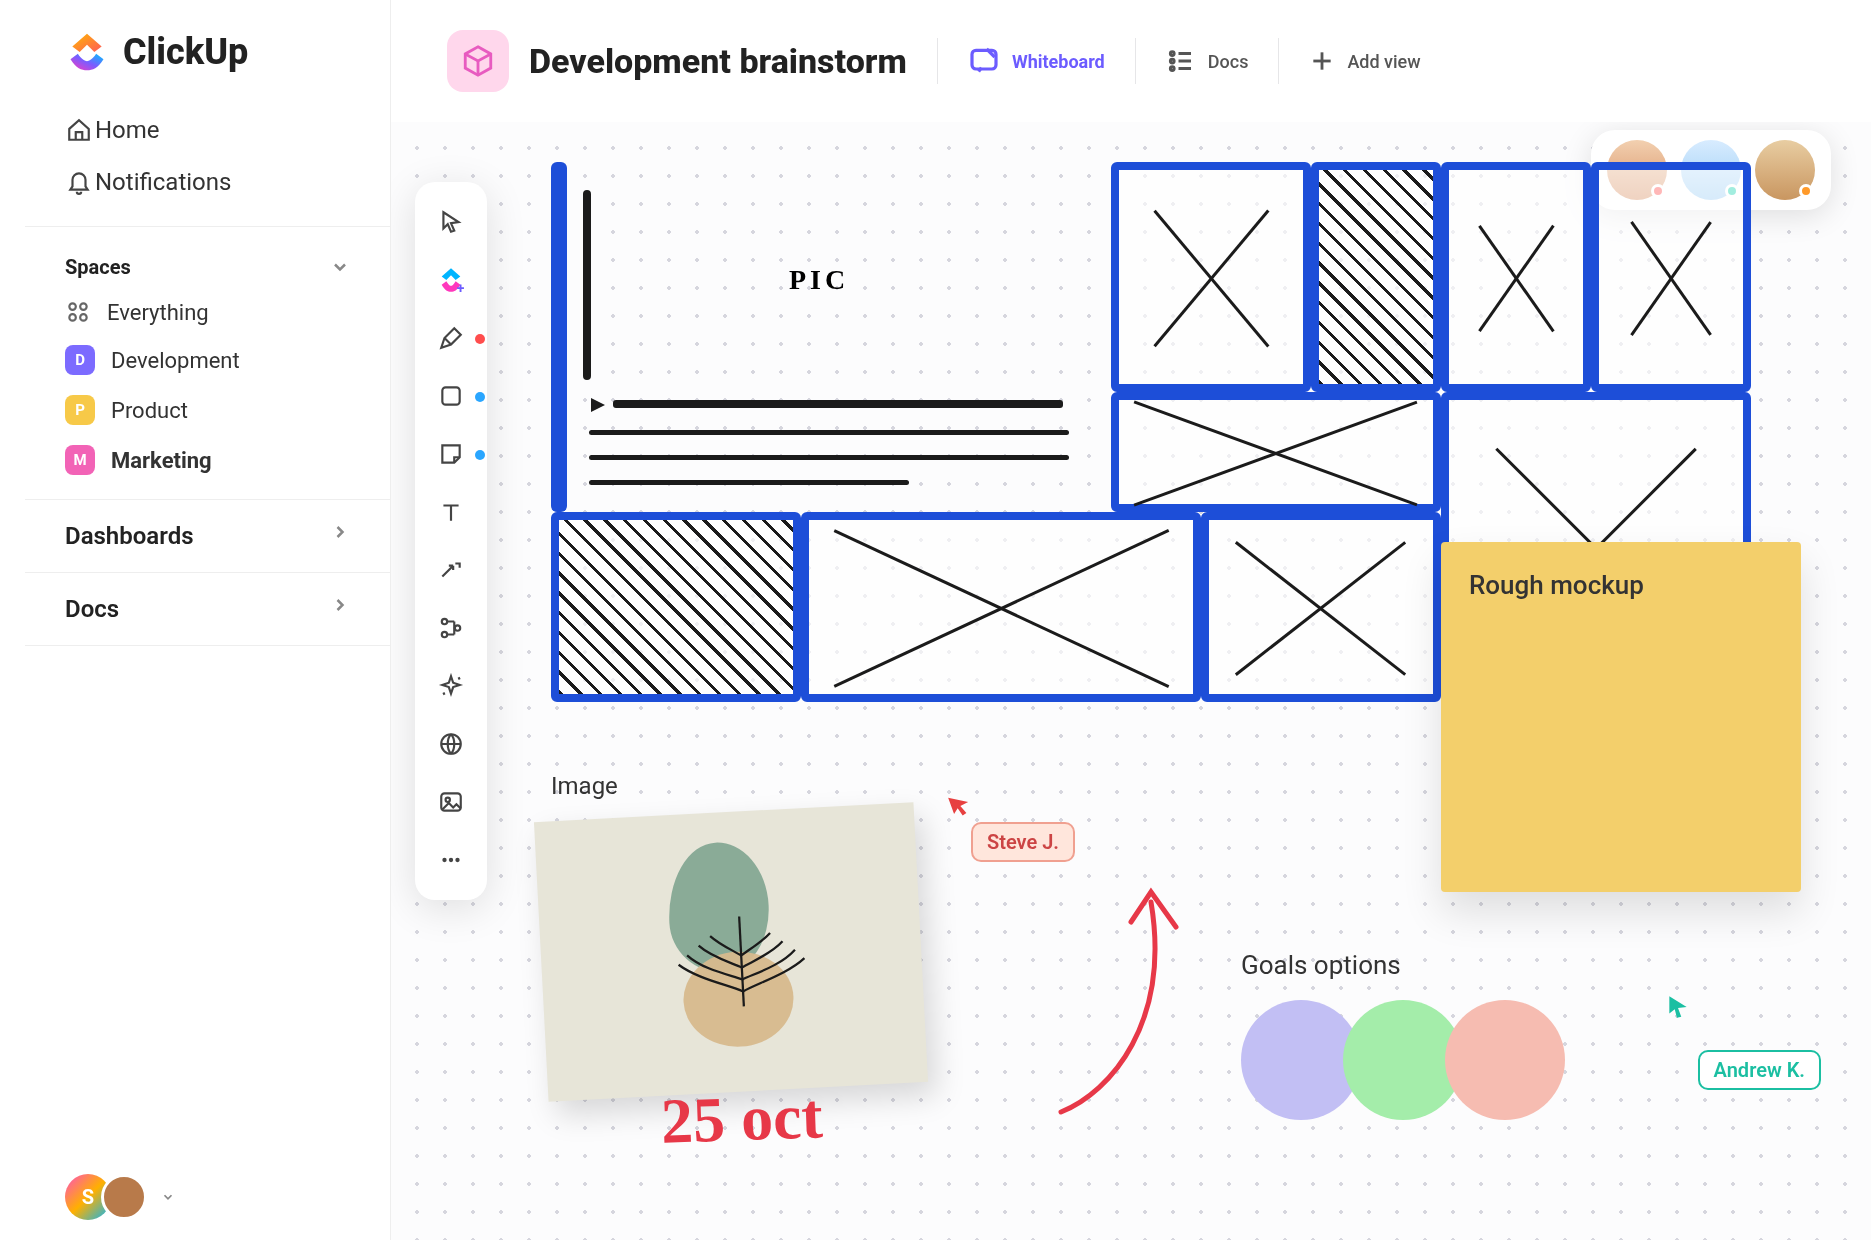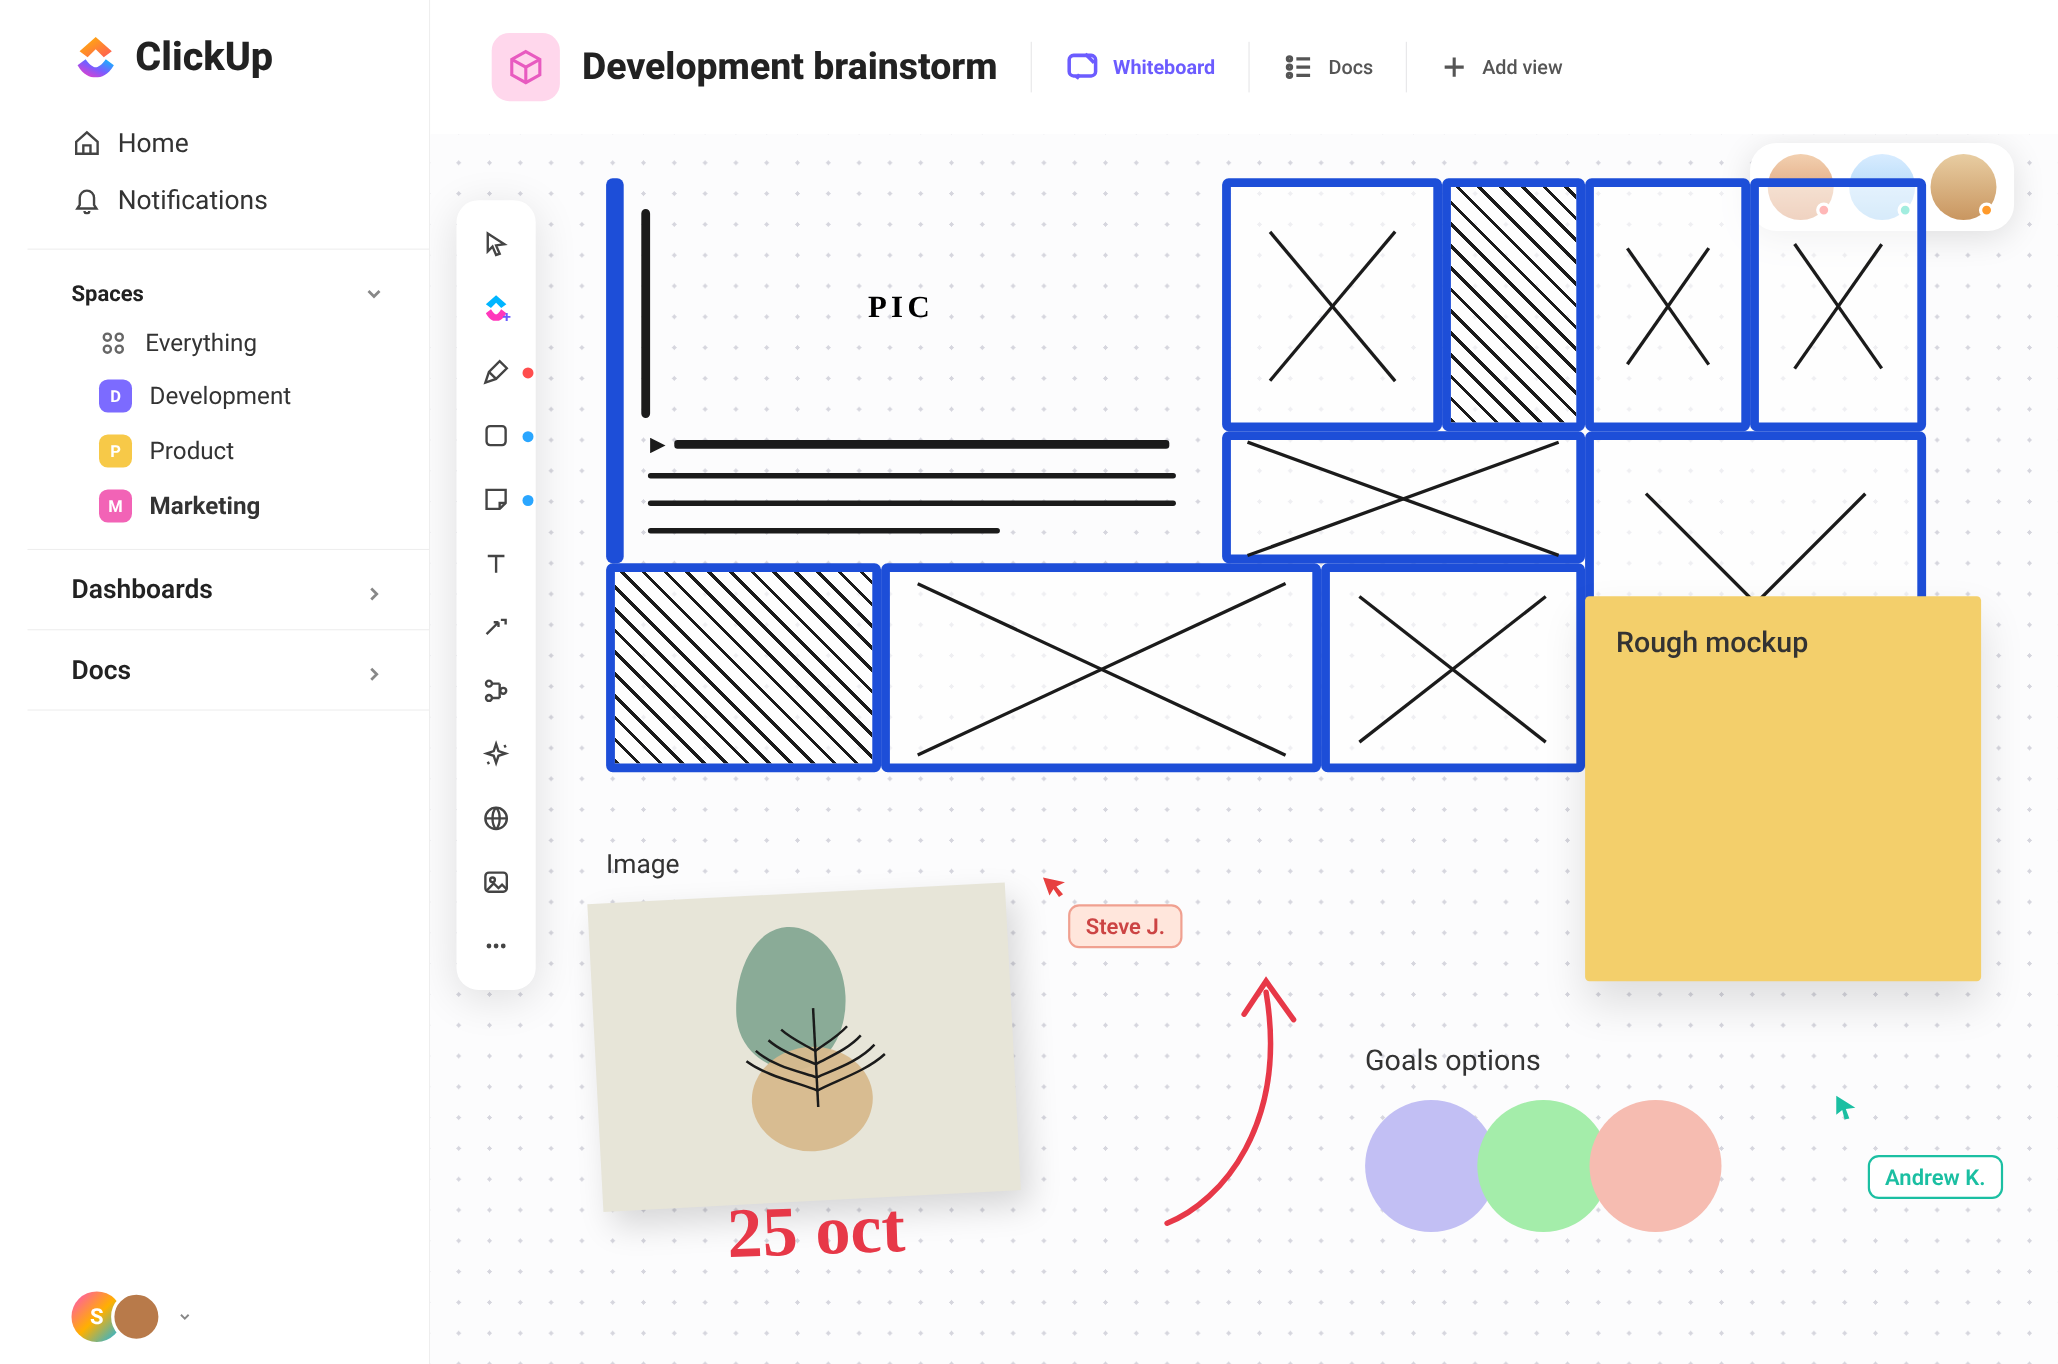--- a/index.html
+++ b/index.html
@@ -16,33 +16,33 @@
   .sidebar {
     width: 366px;
     border-right: 1px solid #eee;
     display:flex; flex-direction:column;
     padding: 30px 0 20px 0;
   }
   .logo-row { display:flex; align-items:center; gap:14px; padding: 0 40px 30px 40px; }
   .logo-row svg { width:44px; height:44px; }
   .brand-name { font-size: 36px; font-weight: 800; color:#222; }
   .nav-list { padding: 0 24px; }
-  .nav-item { display:flex; align-items:center; gap:14px; padding: 12px 16px; border-radius:10px; cursor:pointer; }
+  .nav-item { display:flex; align-items:center; gap:2px; padding: 12px 16px; border-radius:10px; cursor:pointer; }
   .nav-item .nlabel { font-size: 24px; color:#333; }
   .nav-icon { width:28px; height:28px; color:#444; display:flex; align-items:center; justify-content:center;}
   .section-row { display:flex; align-items:center; justify-content:space-between; padding: 28px 40px 10px 40px; }
   .section-title { font-size:20px; font-weight:700; color:#222; }
   .chev { width:20px; height:20px; color:#888; }
-  .space-item { display:flex; align-items:center; gap:16px; padding:10px 40px; cursor:pointer;margin-left:25px;}
+  .space-item { display:flex; align-items:center; gap:16px; padding:10px 40px; cursor:pointer;}
   .space-badge { width:30px; height:30px; border-radius:8px; display:flex; align-items:center; justify-content:center; font-size:15px; font-weight:700; color:#fff;}
   .space-label { font-size:22px; color:#333; }
   .space-label.active { font-weight:700; }
   .dots4 { width:26px; height:26px; color:#666; }
   .secondary-nav { border-top:1px solid #eee; margin-top:14px;}
-  .row-chev { display:flex; align-items:flex-end; justify-content:space-between; padding:22px 40px; cursor:pointer;}
+  .row-chev { display:flex; align-items:flex-start; justify-content:space-between; padding:22px 40px; cursor:pointer;}
   .row-chev .lbl { font-size:24px; font-weight:600; color:#222;}
   .divider { height:1px; background:#eee;}
   .user-footer { margin-top:auto; padding: 0 40px; display:flex; align-items:center; gap:8px;}
   .avatar-circle { width:46px; height:46px; border-radius:50%; background:linear-gradient(135deg,#ff4dc4,#ffb000,#00b5ff); display:flex; align-items:center; justify-content:center; color:#fff; font-weight:700; font-size:20px;}
   .avatar2 { width:46px; height:46px; border-radius:50%; background:#b87a4a; margin-left:-18px; border:3px solid #fff;}
   .caret-down { width:14px; height:14px; color:#888; margin-left:6px; }
 
   
   .main { flex:1; position:relative; display:flex; flex-direction:column; }
   .topbar { display:flex; align-items:center; gap:20px; padding: 30px 56px; }

